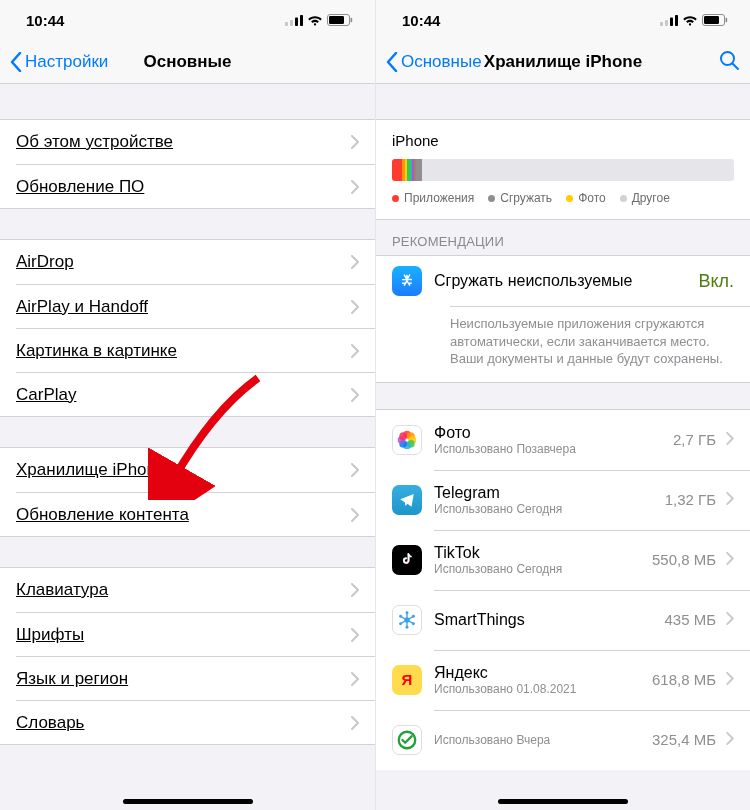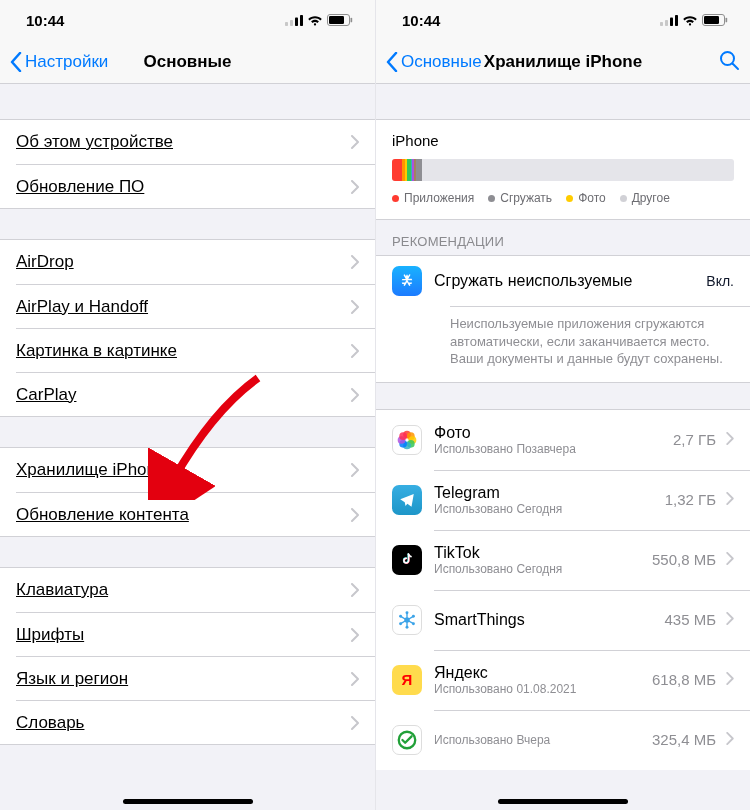--- a/index.html
+++ b/index.html
@@ -150,21 +150,21 @@
     border-top: 1px solid #d1d1d6;
     border-bottom: 1px solid #d1d1d6;
   }
   .reco-head {
     display: flex;
     align-items: center;
     padding: 10px 16px;
     gap: 12px;
   }
   .reco-title { font-size: 16px; flex:1; }
-  .reco-state { color: #0f172a; font-size: 14px; }
+  .reco-state { color: #4d7c0f; font-size: 18px; }
   .reco-desc {
     padding: 0 16px 14px 16px;
     font-size: 13px;
     color: #8e8e93;
     line-height: 1.35;
     border-top: 0.5px solid #d1d1d6;
     margin-left: 58px;
     padding-left: 0;
     padding-top: 8px;
   }

